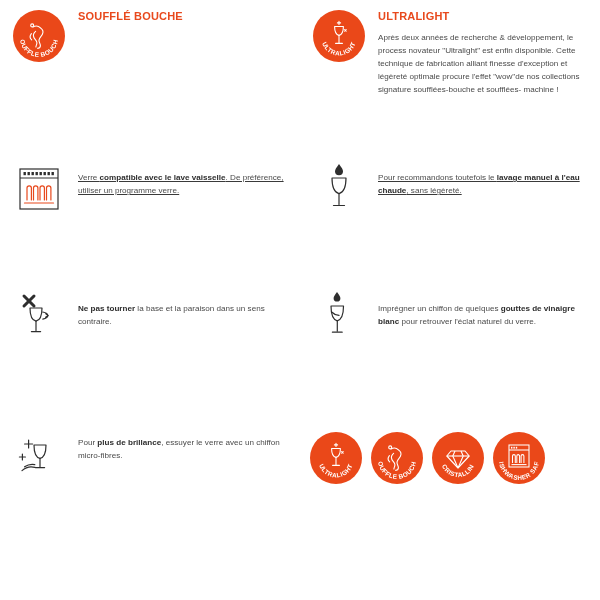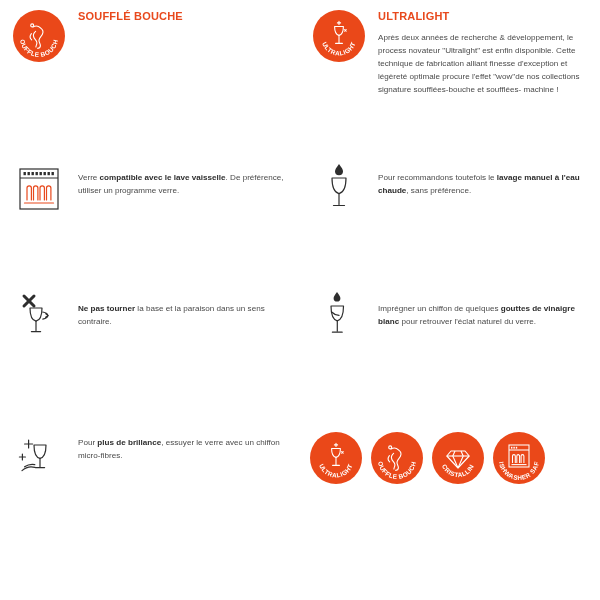--- a/index.html
+++ b/index.html
@@ -157,21 +157,21 @@
           </svg>
         </div>
       </div>
       <div class="text-box">
         <div class="heading">ULTRALIGHT</div>
         <div>Après deux années de recherche &amp; développement, le process novateur "Ultralight" est enfin disponible. Cette technique de fabrication alliant finesse d'exception et légèreté optimale procure l'effet "wow"de nos collections signature soufflées-bouche et soufflées- machine !</div>
       </div>
     </div>
   </div>
 
-  <div class="row" style="top:160px;">
+  <div class="row" style="top:160px;text-decoration:underline;">
 
     <div class="cell">
       <div class="icon-box lineicon">
         <svg width="54" height="54" viewBox="0 0 54 54">
           <g fill="none" stroke="#2e2e2e" stroke-width="1.2">
             <rect x="8" y="7" width="38" height="40"></rect>
             <line x1="8" y1="16" x2="46" y2="16"></line>
             <rect x="11.5" y="10" width="2.4" height="3.2" fill="#2e2e2e" stroke="none"></rect>
             <rect x="15.5" y="10" width="2.4" height="3.2" fill="#2e2e2e" stroke="none"></rect>
             <rect x="19.5" y="10" width="2.4" height="3.2" fill="#2e2e2e" stroke="none"></rect>
@@ -200,21 +200,21 @@
         <svg width="54" height="54" viewBox="0 0 54 54">
           <g fill="none" stroke="#2e2e2e" stroke-width="1.2" stroke-linecap="round" stroke-linejoin="round">
             <path d="M27 2 c-2.6 3.5 -4 5.6 -4 7.3 a4 4 0 0 0 8 0 c0 -1.7 -1.4 -3.8 -4 -7.3 z" fill="#2e2e2e" stroke="none"></path>
             <path d="M20 16 h14 c0 9.5 -2.8 14.6 -7 15.6 -4.2 -1 -7 -6.1 -7 -15.6 z"></path>
             <path d="M27 31.6 v11"></path>
             <path d="M21.5 43.5 h11"></path>
           </g>
         </svg>
       </div>
       <div class="text-box" style="padding-top:11px;">
-        <span>Pour recommandons toutefois le </span><span class="b">lavage manuel à l'eau chaude</span><span>, sans préférence.</span>
+        <span>Pour recommandons toutefois le </span><span class="b">lavage manuel à l'eau chaude</span><span>, sans légèreté.</span>
       </div>
     </div>
   </div>
 
   <div class="row" style="top:424px;">
 
     <div class="cell">
       <div class="icon-box lineicon">
         <svg width="54" height="54" viewBox="0 0 54 54">
           <g fill="none" stroke="#2e2e2e" stroke-width="1.2" stroke-linecap="round" stroke-linejoin="round">

